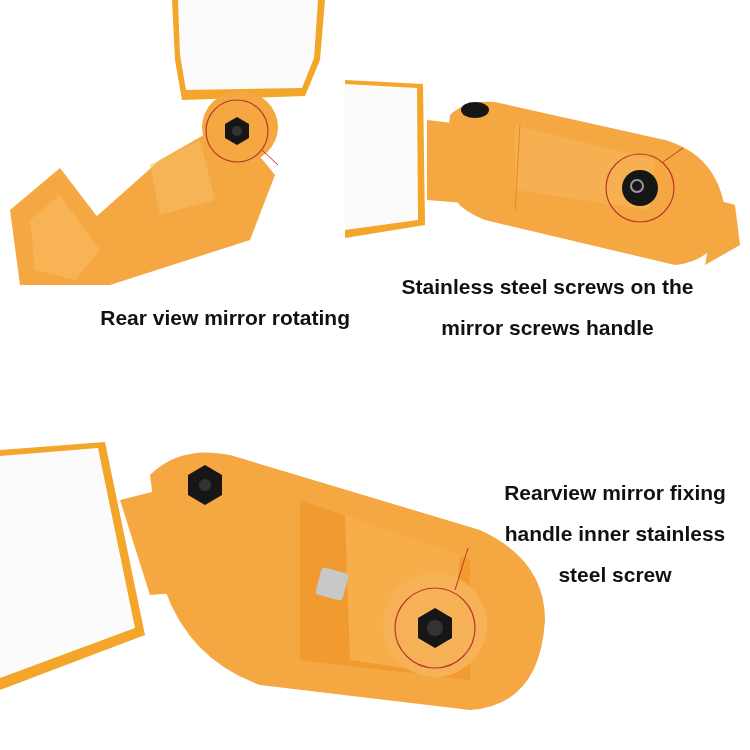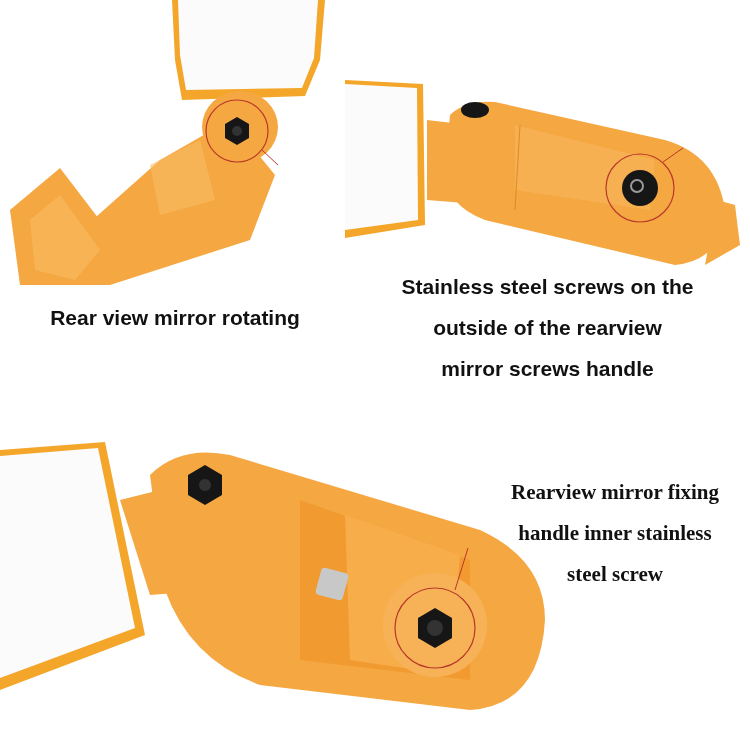--- a/index.html
+++ b/index.html
@@ -28,21 +28,21 @@
     <path d="M10 210 L60 168 L115 240 L80 285 L20 285 Z" fill="#f5a742"></path>
     <path d="M30 220 L60 195 L100 250 L75 280 L35 270 Z" fill="#f9bd66" opacity="0.55"></path>
 
     <circle cx="237" cy="131" r="31" fill="none" stroke="#b8382a" stroke-width="1.2"></circle>
     <line x1="262" y1="150" x2="278" y2="165" stroke="#b8382a" stroke-width="1"></line>
 
     <polygon points="237,117 249,124 249,138 237,145 225,138 225,124" fill="#161616"></polygon>
     <circle cx="237" cy="131" r="5" fill="#333"></circle>
   </svg>
 </div>
-<div class="caption" style="left:0;top:297px;width:350px;">
+<div class="caption" style="left:0;top:297px;width:350px;text-align:right;">
   <div>Rear view mirror rotating</div>
 </div>
 
 <div class="panel" style="left:345px;top:70px;width:405px;height:200px;">
   <svg width="405" height="200" viewBox="0 0 405 200">
 
     <path d="M0 10 L78 14 L80 155 L0 168 Z" fill="#f3a629"></path>
     <path d="M0 14 L72 18 L73 150 L0 160 Z" fill="#fbfbfb"></path>
 
     <path d="M82 50 L150 58 L145 135 L82 130 Z" fill="#f5a742"></path>
@@ -57,21 +57,20 @@
 
     <circle cx="295" cy="118" r="34" fill="none" stroke="#b8382a" stroke-width="1.2"></circle>
     <line x1="318" y1="92" x2="338" y2="78" stroke="#b8382a" stroke-width="1"></line>
 
     <circle cx="295" cy="118" r="18" fill="#161616"></circle>
     <circle cx="292" cy="116" r="6" fill="none" stroke="#9a9a9a" stroke-width="2"></circle>
   </svg>
 </div>
 <div class="caption" style="left:375px;top:266px;width:345px;">
   <div>Stainless steel screws on the</div>
-  <div>outside of the rearview</div>
   <div>mirror screws handle</div>
 </div>
 
 <div class="panel" style="left:0;top:420px;width:560px;height:330px;">
   <svg width="560" height="330" viewBox="0 0 560 330">
 
     <path d="M0 30 L105 22 L145 215 L0 270 Z" fill="#f3a629"></path>
     <path d="M0 36 L98 28 L135 208 L0 258 Z" fill="#fbfbfb"></path>
 
     <path d="M120 80 L200 60 L215 170 L150 175 Z" fill="#f5a742"></path>
@@ -85,17 +84,17 @@
     <polygon points="205,45 222,55 222,75 205,85 188,75 188,55" fill="#161616"></polygon>
     <circle cx="205" cy="65" r="6" fill="#333"></circle>
 
     <circle cx="435" cy="205" r="52" fill="#f7b257"></circle>
     <circle cx="435" cy="208" r="40" fill="none" stroke="#b8382a" stroke-width="1.2"></circle>
     <line x1="455" y1="170" x2="468" y2="128" stroke="#b8382a" stroke-width="1"></line>
     <polygon points="435,188 452,198 452,218 435,228 418,218 418,198" fill="#161616"></polygon>
     <circle cx="435" cy="208" r="8" fill="#333"></circle>
   </svg>
 </div>
-<div class="caption" style="left:480px;top:472px;width:270px;font-family:Liberation Serif, serif;">
+<div class="caption" style="left:480px;top:472px;width:270px;">
   <div>Rearview mirror fixing</div>
   <div>handle inner stainless</div>
   <div>steel screw</div>
 </div>
 
 </body></html>

